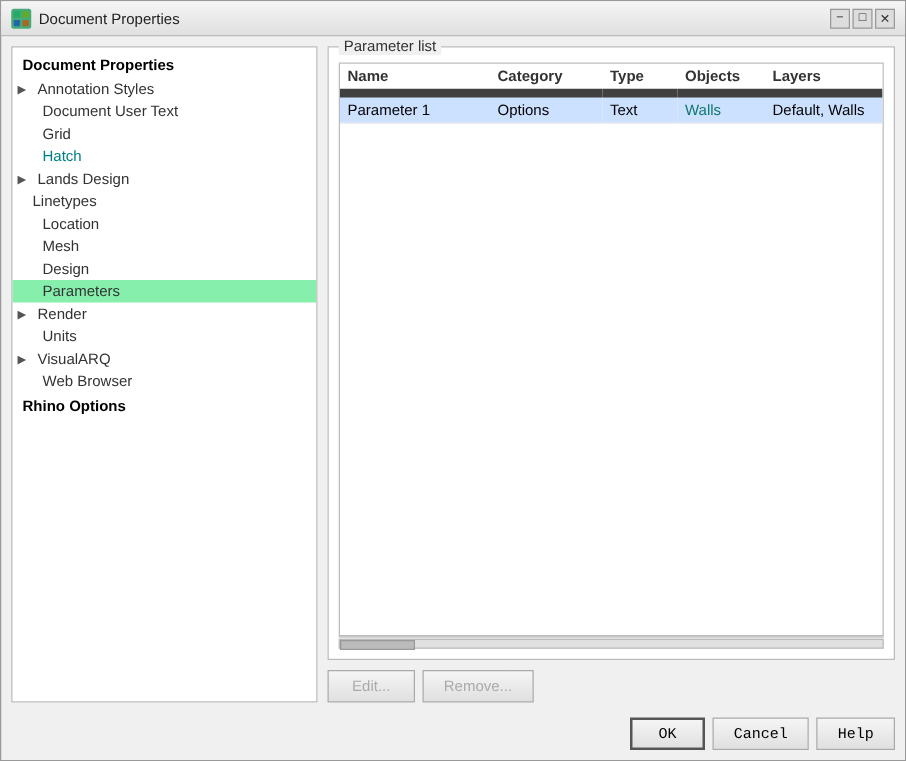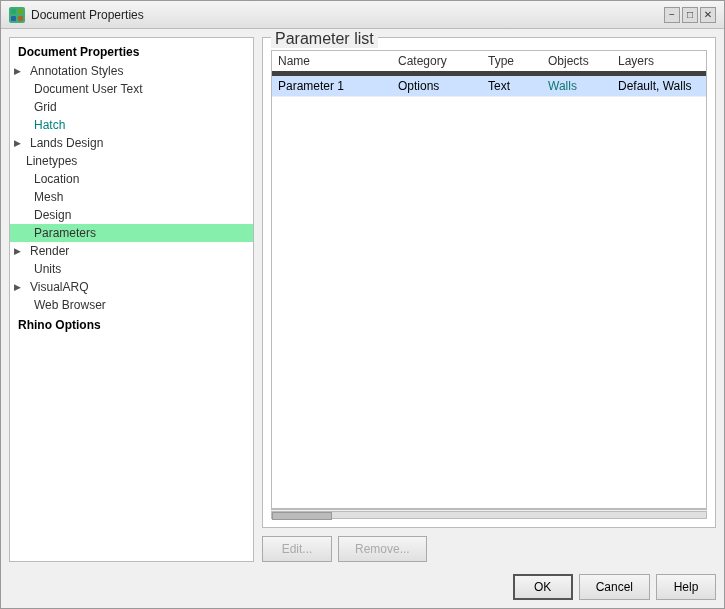--- a/index.html
+++ b/index.html
@@ -130,41 +130,41 @@
       flex-direction: column;
       background: white;
       position: relative;
     }
     .panel-legend {
       position: absolute;
       top: -8px;
       left: 8px;
       background: #f0f0f0;
       padding: 0 4px;
-      font-size: 16px;
+      font-size: 12px;
       color: #333;
     }
     .panel-content {
       padding: 12px 8px 8px 8px;
       display: flex;
       flex-direction: column;
       flex: 1;
     }
 
     
     .param-table {
       border-collapse: collapse;
       width: 100%;
       font-size: 12px;
     }
     .param-table th {
       text-align: left;
       padding: 3px 6px;
-      border-bottom: 5px solid #404040;
-      font-weight: normal;
+      border-bottom: 7px solid #404040;
+      font-weight: bold;
       color: #333;
       background: white;
     }
     .param-table td {
       padding: 3px 6px;
       border-bottom: 1px solid #eee;
     }
     .param-table tr.selected-row td {
       background: #cce0ff;
     }
@@ -223,20 +223,21 @@
     
     .footer {
       display: flex;
       justify-content: flex-end;
       gap: 6px;
       padding: 4px 8px 8px 8px;
       flex-shrink: 0;
     }
     .footer .btn {
       min-width: 60px;
+      font-family: Liberation Mono, monospace;
     }
     .footer .btn.ok {
       border: 2px solid #555;
     }
 
     .teal-text { color: #0f766e; }
   </style>
 </head>
 <body>
 

